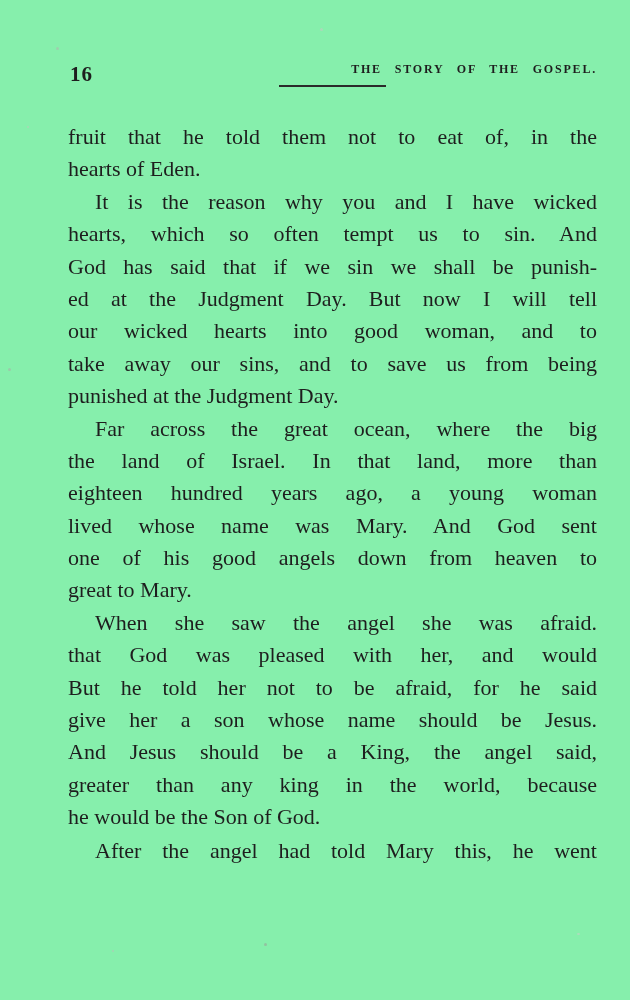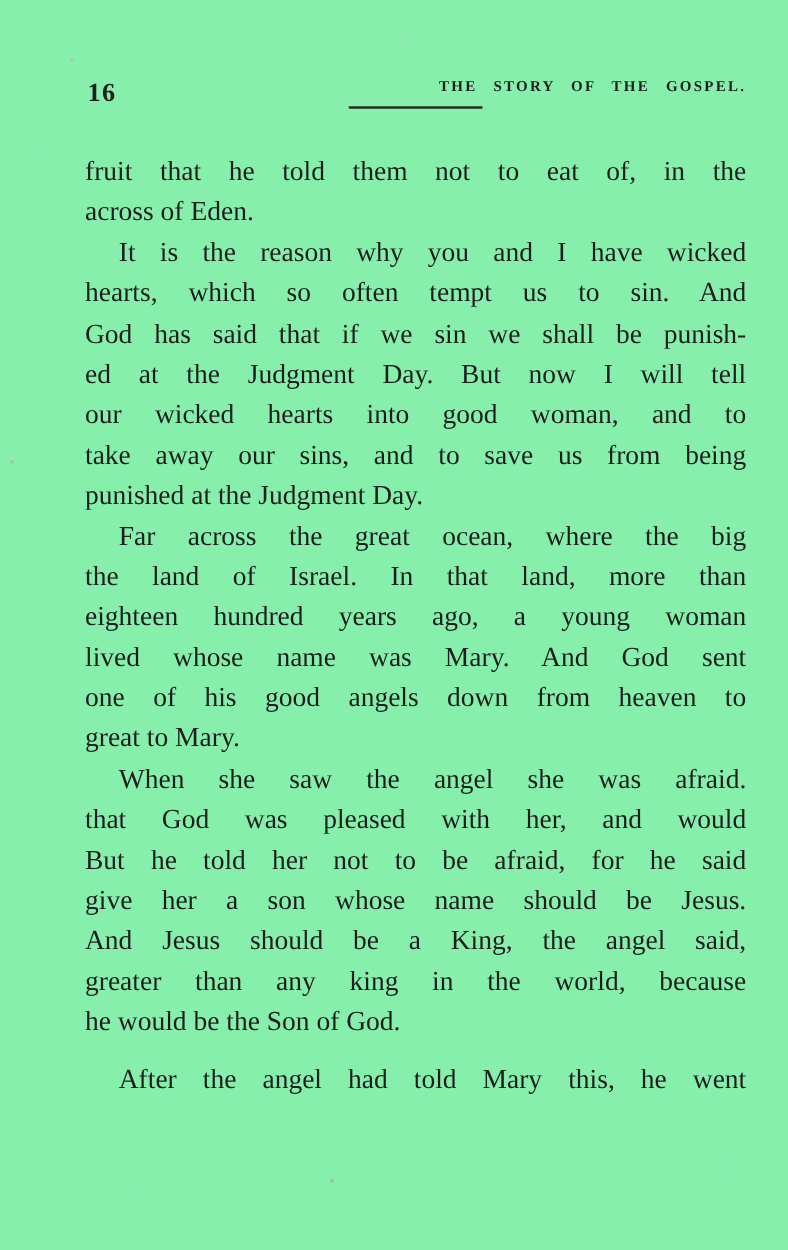--- a/index.html
+++ b/index.html
@@ -46,21 +46,21 @@
   }
   .body-text {
     position: absolute;
     left: 68px;
     top: 121px;
     width: 529px;
     font-size: 22px;
     line-height: 32.4px;
   }
   .paragraph { margin: 0; }
-  .paragraph:last-child { margin-top: 13px; }
+  .paragraph:last-child { margin-top: 1px; }
   .line {
     height: 32.4px;
     text-justify: inter-word;
   }
   .line.just {
     text-align: justify;
     text-align-last: justify;
   }
   .line.left {
     text-align: left;
@@ -82,21 +82,21 @@
 
   <div class="running-header">
     <span class="page-number">16</span>
     <div class="header-title">THE STORY OF THE GOSPEL.</div>
     <div class="header-rule"></div>
   </div>
 
   <div class="body-text" id="body-text">
       <div class="paragraph">
         <div class="line just">fruit that he told them not to eat of, in the</div>
-        <div class="line left">across of Eden.</div>
+        <div class="line left">hearts of Eden.</div>
       </div>
       <div class="paragraph">
         <div class="line just indent">It is the reason why you and I have wicked</div>
         <div class="line just">hearts, which so often tempt us to sin. And</div>
         <div class="line just">God has said that if we sin we shall be punish-</div>
         <div class="line just">ed at the Judgment Day. But now I will tell</div>
         <div class="line just">our wicked hearts into good woman, and to</div>
         <div class="line just">take away our sins, and to save us from being</div>
         <div class="line left">punished at the Judgment Day.</div>
       </div>

